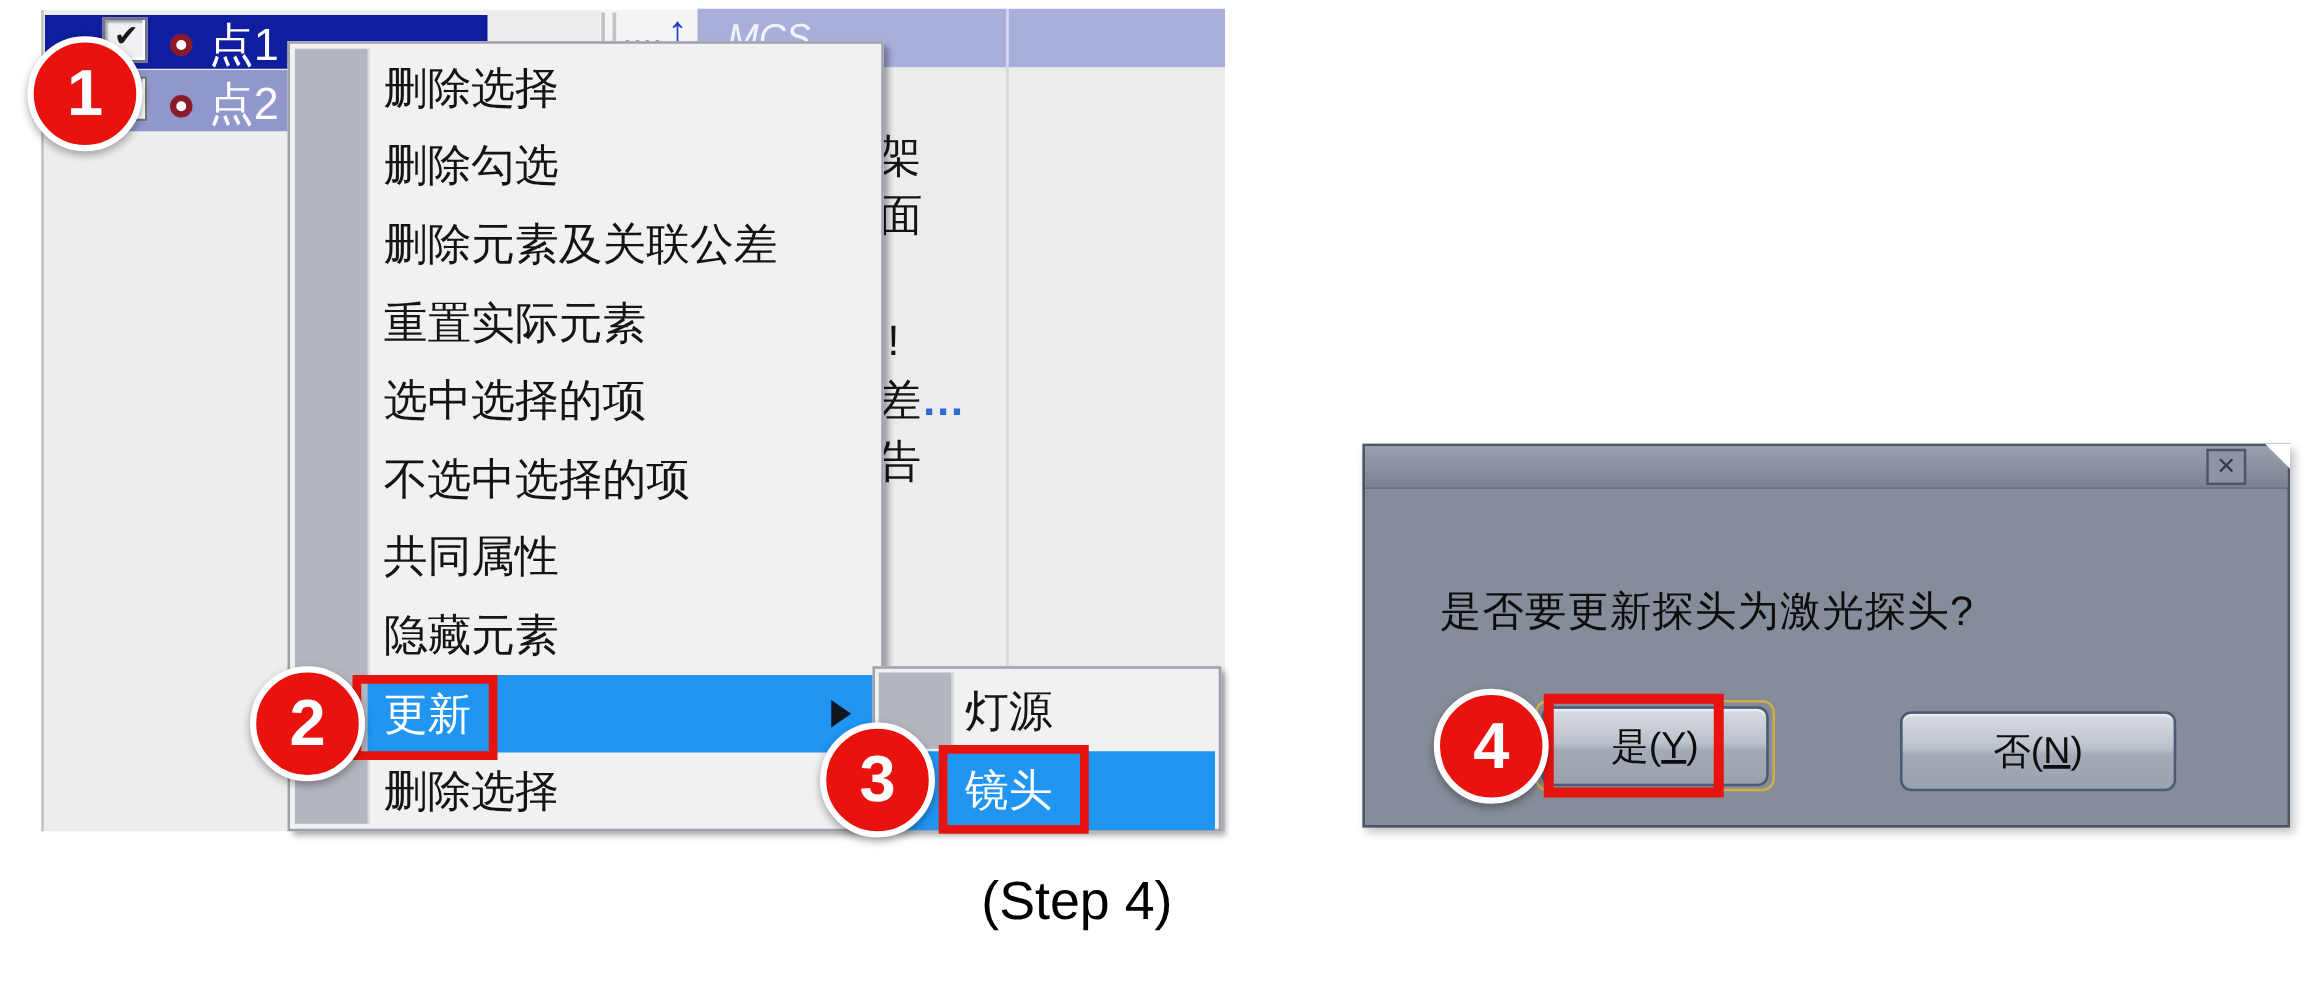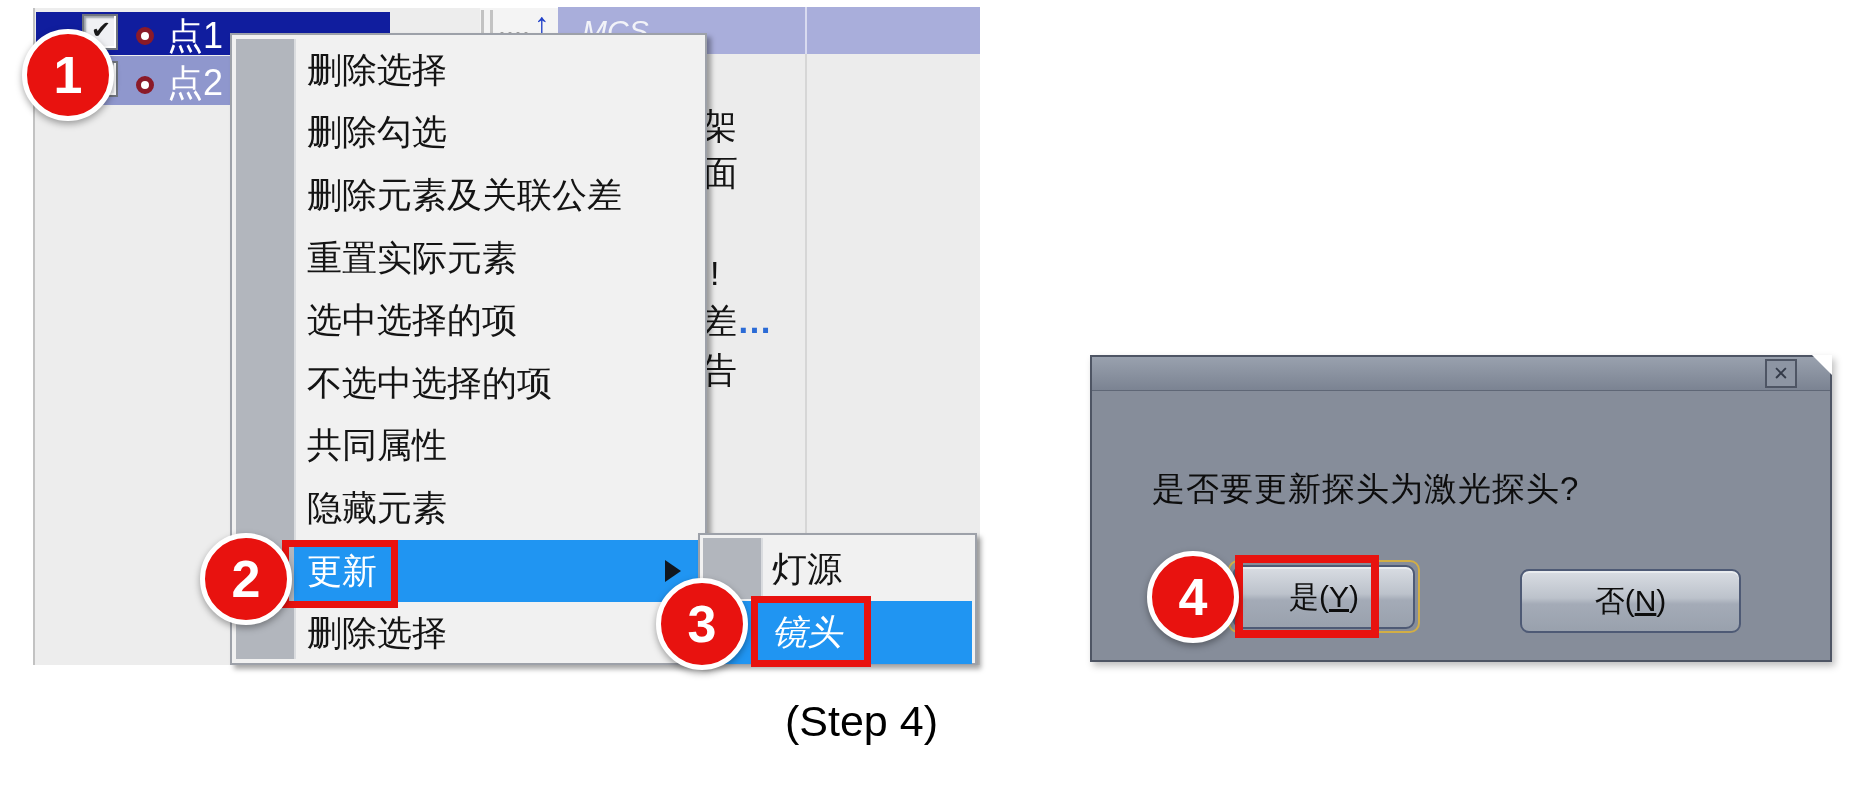--- a/index.html
+++ b/index.html
@@ -58,21 +58,21 @@
   .submenu-arrow{margin-left:auto;margin-right:22px;width:0;height:0;
     border-left:16px solid #10161f;border-top:11px solid transparent;border-bottom:11px solid transparent;}
 
   
   #submenu{left:698px;top:533px;width:279px;height:132px;background:#f1f1f1;
     border:2px solid #9da1a9;box-sizing:border-box;box-shadow:4px 4px 5px rgba(0,0,0,0.35);}
   #submenu-gutter{left:3px;top:3px;width:58px;height:61px;background:#b2b6bd;border-right:2px solid #dadcdf;}
   #submenu-list{left:3px;top:3px;width:269px;margin:0;padding:0;list-style:none;text-align:center;}
   #submenu-list li{height:63px;display:flex;align-items:center;padding-left:69px;
     font-size:35px;color:#141414;white-space:nowrap;box-sizing:border-box;}
-  #submenu-list li.highlight{background:#2095f2;color:#ffffff;font-style:italic;}
+  #submenu-list li.highlight{background:#2095f2;color:#ffffff;}
 
   
   #dialog{left:1090px;top:355px;width:742px;height:307px;background:#868d9a;
     border:2px solid #4e5564;box-sizing:border-box;box-shadow:3px 4px 7px rgba(0,0,0,0.25);}
   #dialog-titlebar{left:0;top:0;width:100%;height:33px;
     background:linear-gradient(#99a1ae,#7b8392);border-bottom:1px solid #5f6776;}
   #dialog-title{left:14px;top:4px;color:#ffffff;font-size:26px;line-height:1;}
   #dialog-close{right:33px;top:2px;width:32px;height:29px;background:#8d95a3;
     border:2px solid #4e5564;box-sizing:border-box;display:flex;align-items:center;justify-content:center;
     color:#333a48;font-size:19px;font-weight:bold;}

